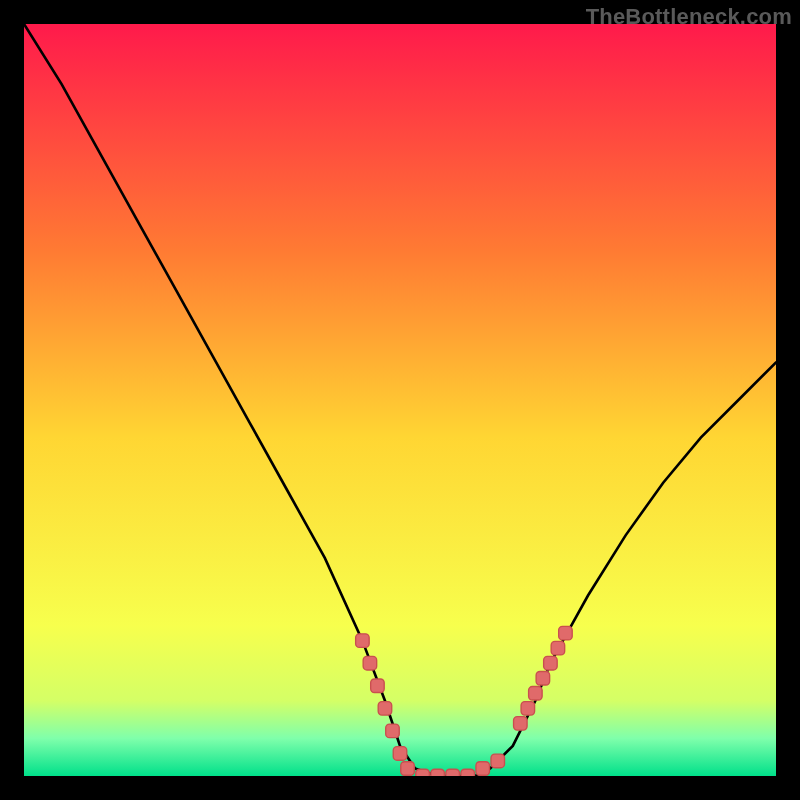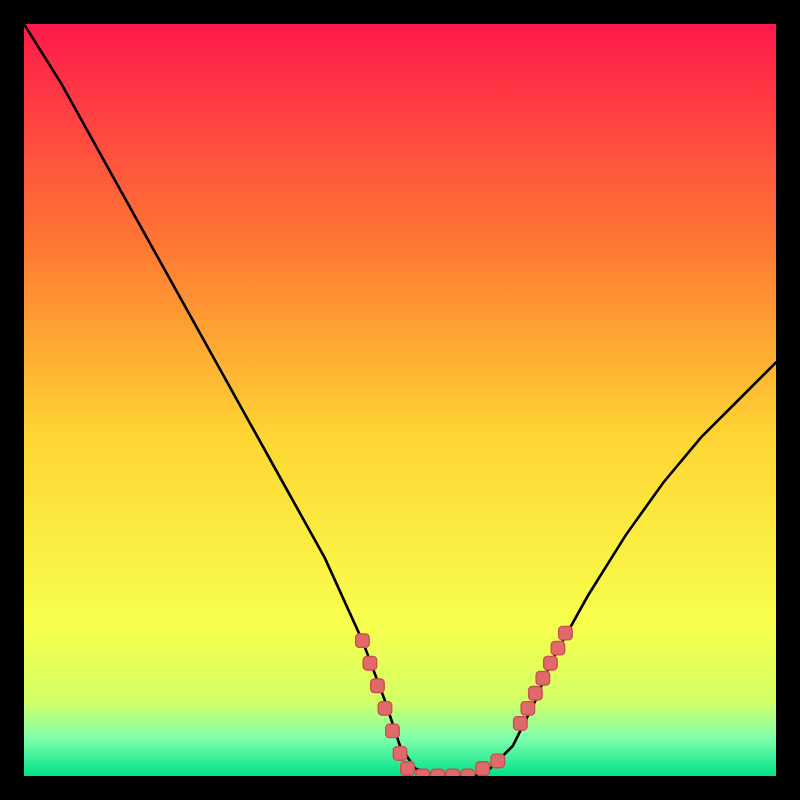--- a/index.html
+++ b/index.html
@@ -25,20 +25,21 @@
     font-size: 22px;
     font-weight: 600;
     color: #5a5a5a;
     letter-spacing: 0.2px;
   }
 </style>
 </head>
 <body>
 
 <div class="frame">
+  <div class="watermark">TheBottleneck.com</div>
   <svg class="plot" viewBox="0 0 100 100" preserveAspectRatio="none">
     <defs>
       <linearGradient id="bg" x1="0" y1="0" x2="0" y2="1">
         <stop offset="0" stop-color="#ff1a4b"></stop>
         <stop offset="0.30" stop-color="#ff7a33"></stop>
         <stop offset="0.55" stop-color="#ffd633"></stop>
         <stop offset="0.80" stop-color="#f7ff4d"></stop>
         <stop offset="0.90" stop-color="#d4ff66"></stop>
         <stop offset="0.95" stop-color="#7fffab"></stop>
         <stop offset="1" stop-color="#00e08a"></stop>

